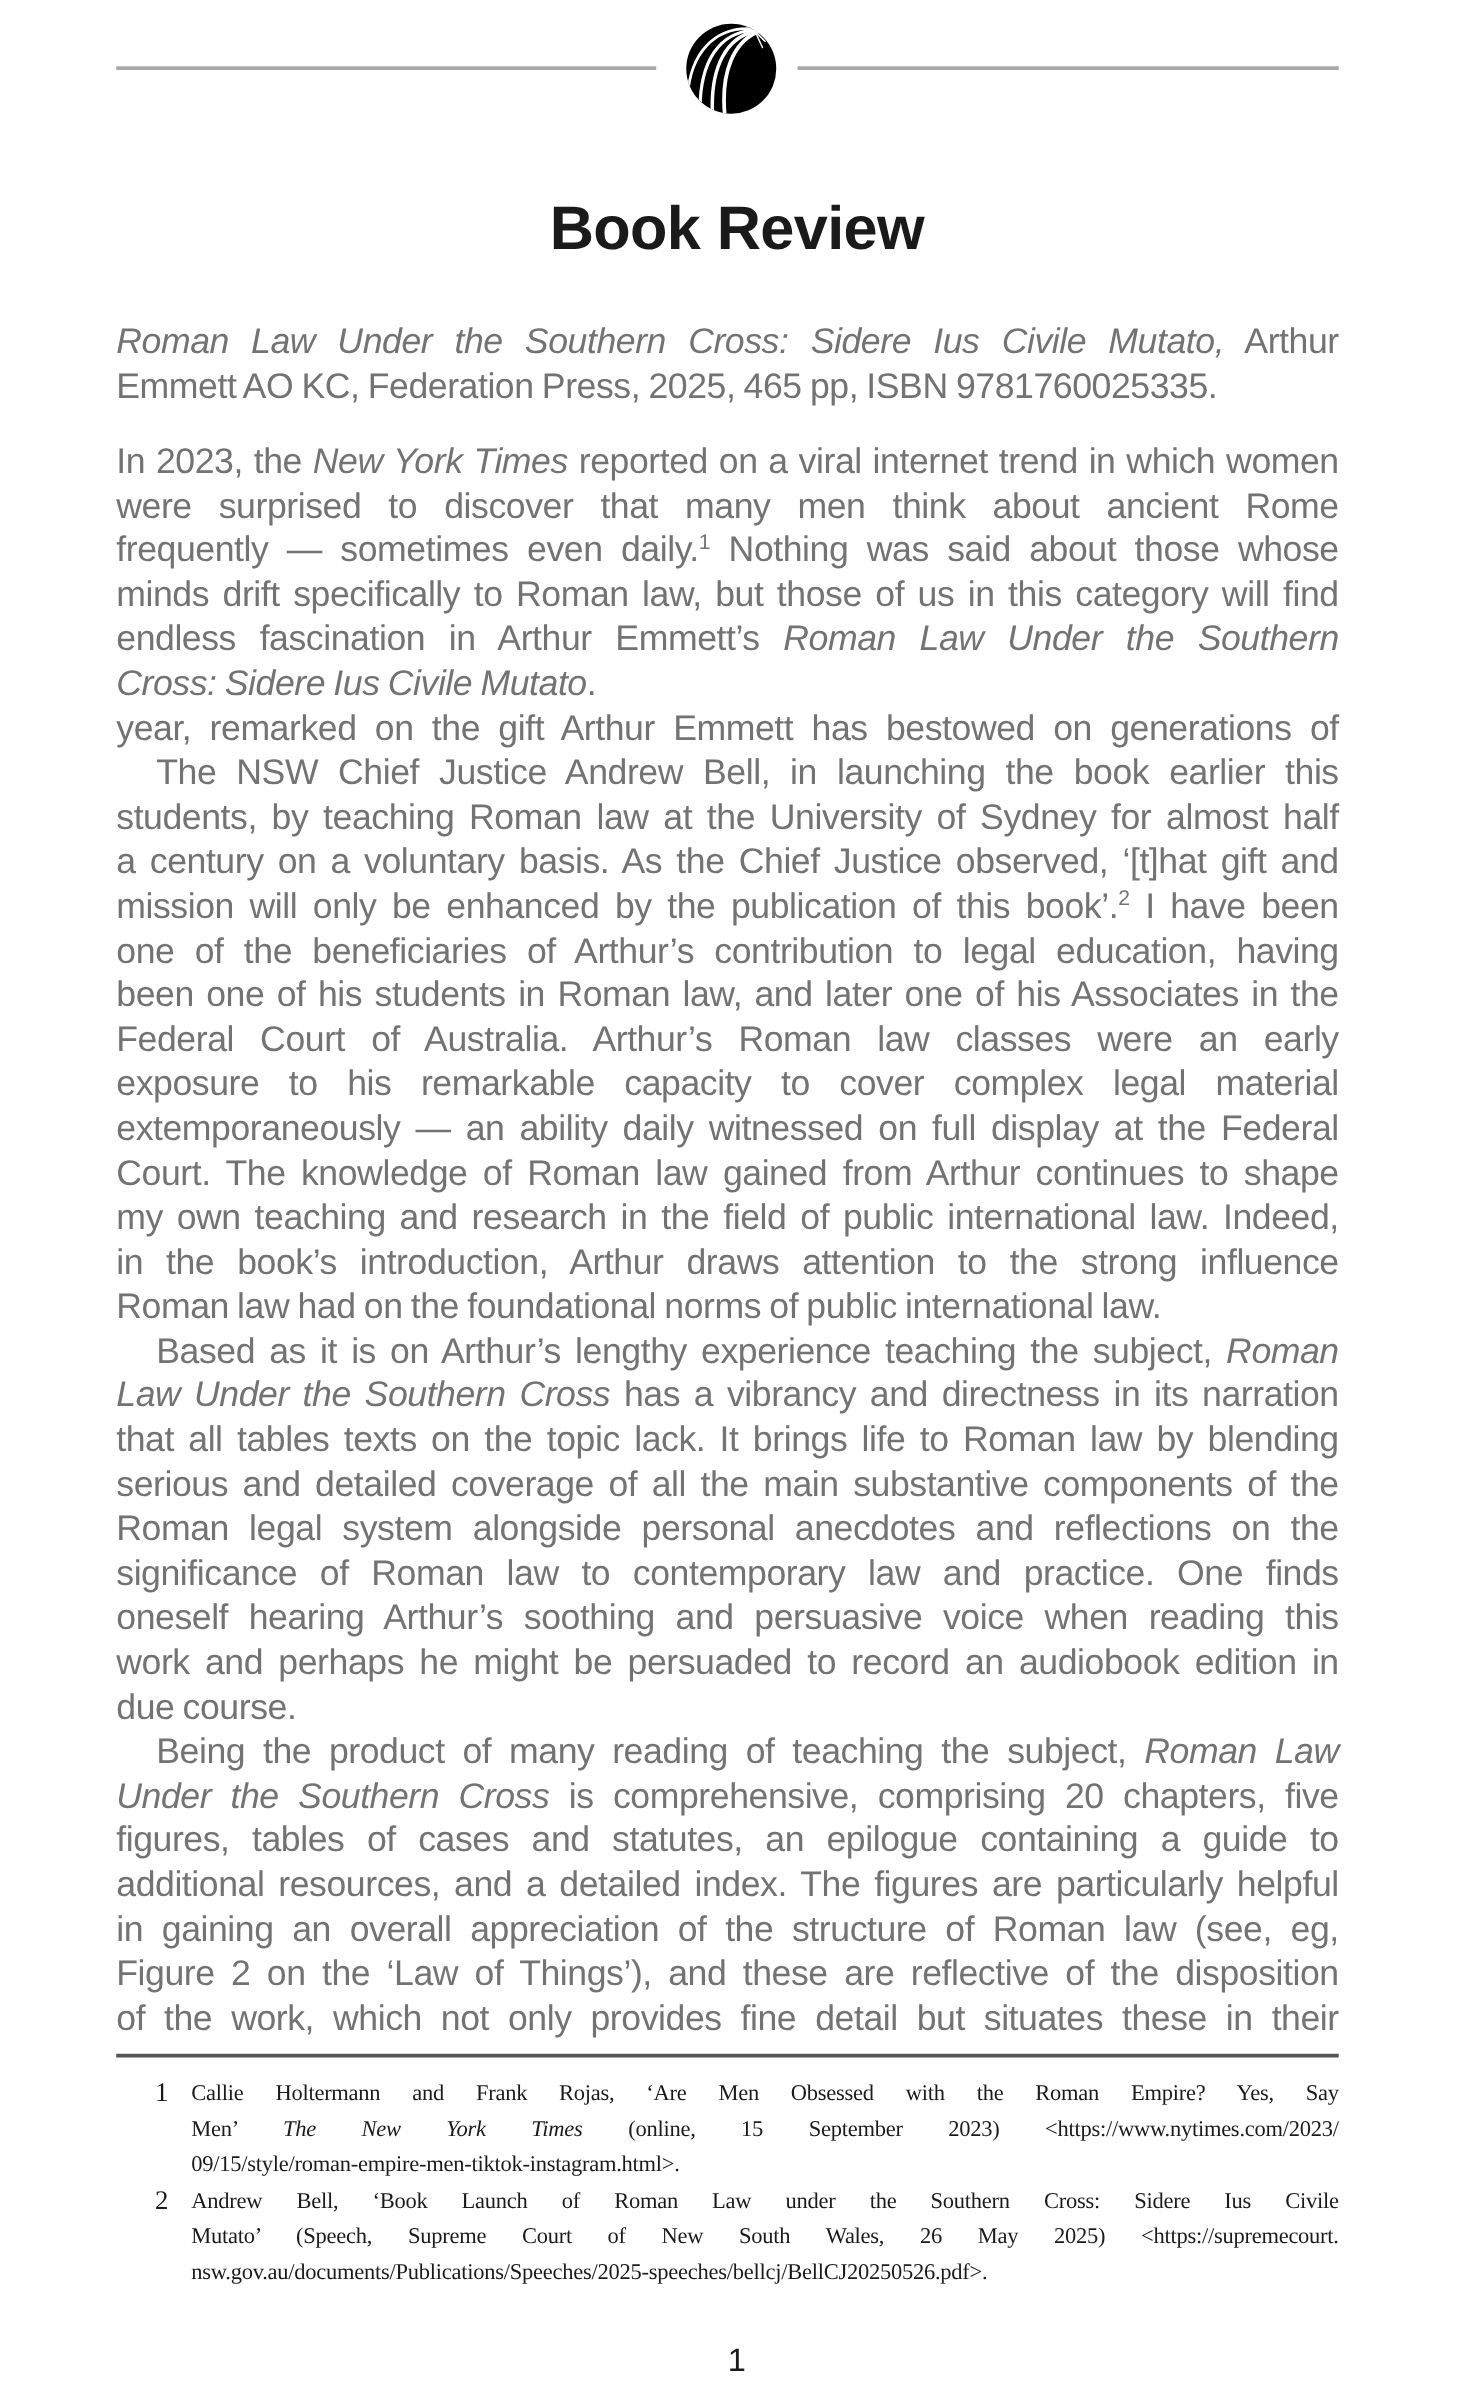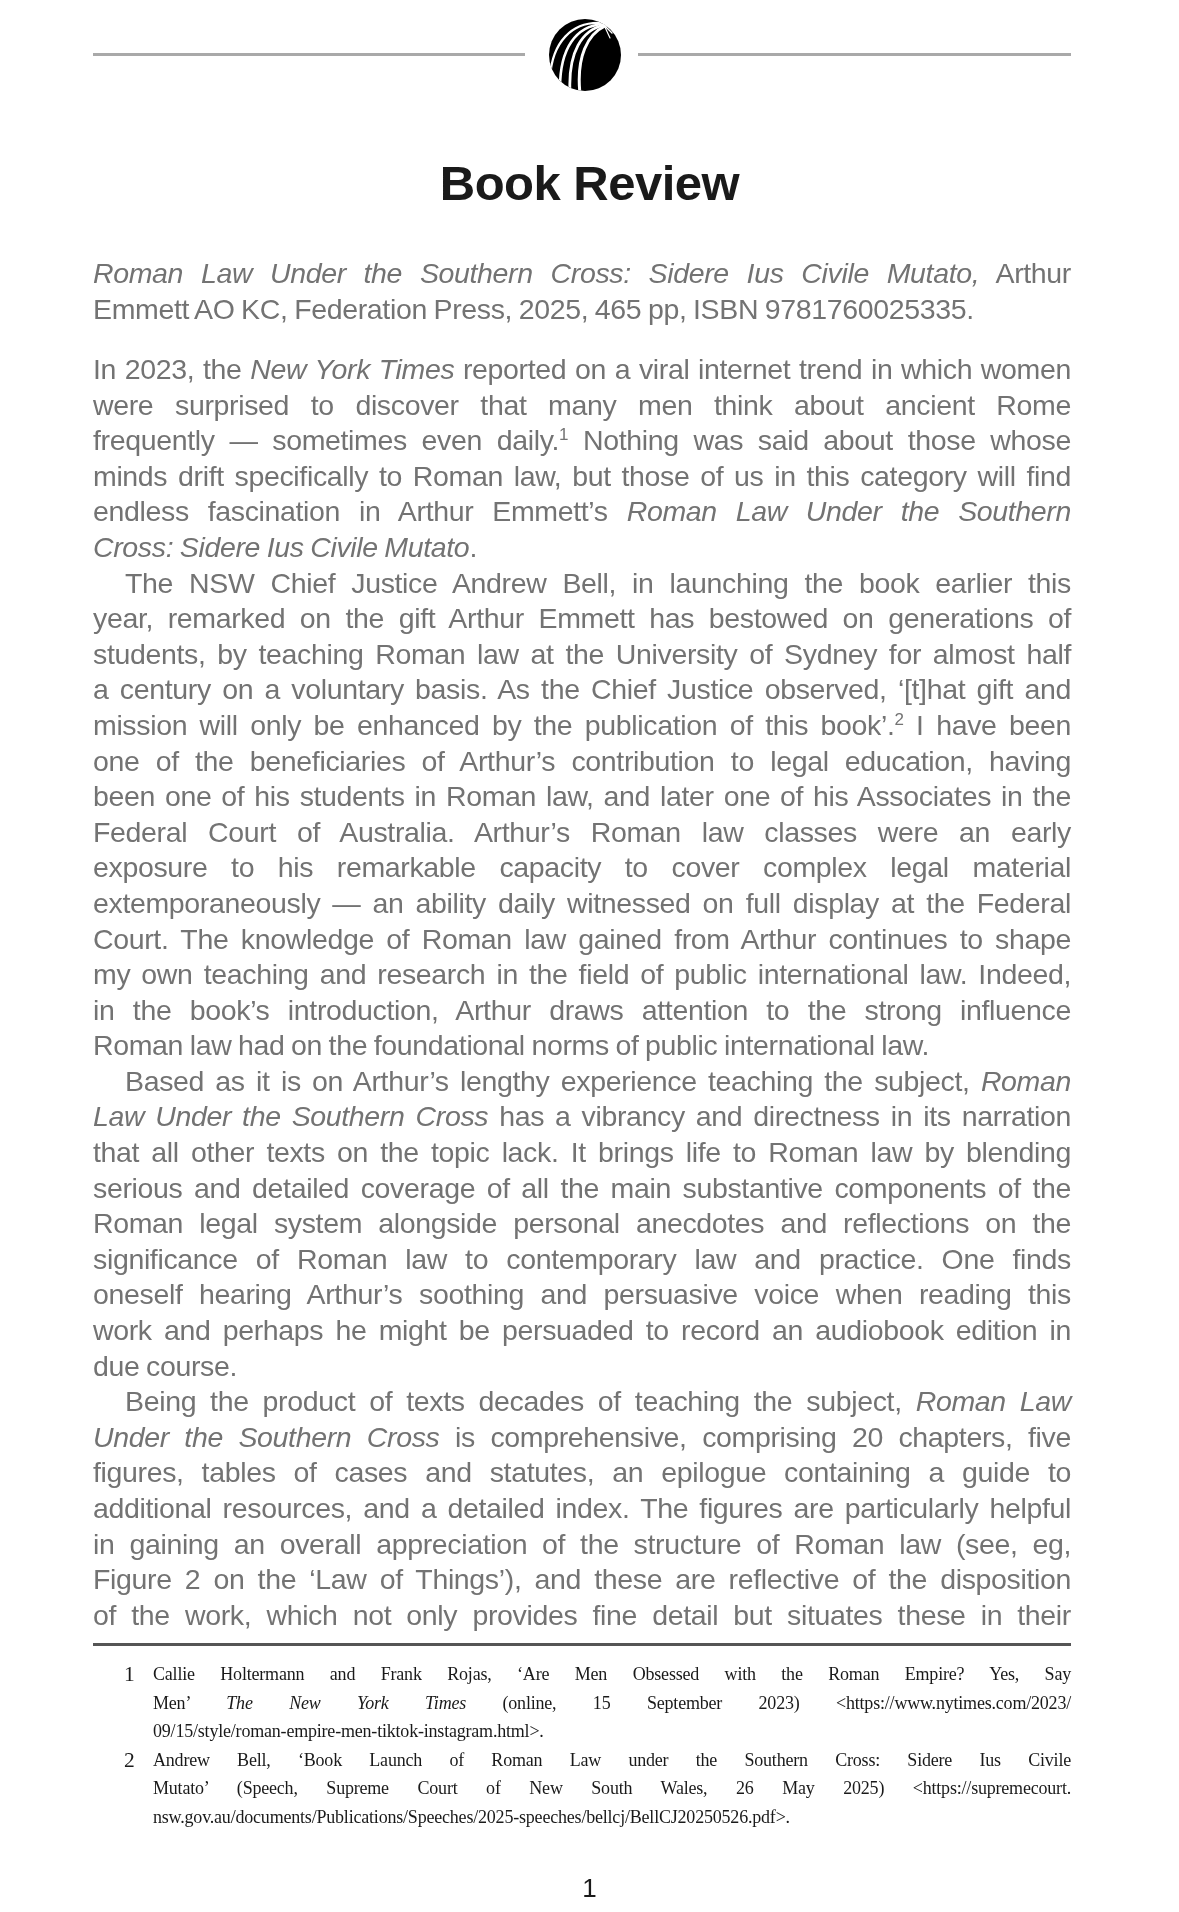--- a/index.html
+++ b/index.html
@@ -80,48 +80,48 @@
 <div class="text-block" id="body">
     <div>
       <span class="line"><span>In 2023, the </span><span class="it">New York Times</span><span> reported on a viral internet trend in which women</span></span>
       <span class="line"><span>were surprised to discover that many men think about ancient Rome</span></span>
       <span class="line"><span>frequently — sometimes even daily.</span><span class="sup">1</span><span> Nothing was said about those whose</span></span>
       <span class="line"><span>minds drift specifically to Roman law, but those of us in this category will find</span></span>
       <span class="line"><span>endless fascination in Arthur Emmett’s </span><span class="it">Roman Law Under the Southern</span></span>
       <span class="line last"><span class="it">Cross: Sidere Ius Civile Mutato</span><span>.</span></span>
     </div>
     <div>
+      <span class="line"><span>year, remarked on the gift Arthur Emmett has bestowed on generations of</span></span>
       <span class="line indent"><span>The NSW Chief Justice Andrew Bell, in launching the book earlier this</span></span>
-      <span class="line"><span>year, remarked on the gift Arthur Emmett has bestowed on generations of</span></span>
       <span class="line"><span>students, by teaching Roman law at the University of Sydney for almost half</span></span>
       <span class="line"><span>a century on a voluntary basis. As the Chief Justice observed, ‘[t]hat gift and</span></span>
       <span class="line"><span>mission will only be enhanced by the publication of this book’.</span><span class="sup">2</span><span> I have been</span></span>
       <span class="line"><span>one of the beneficiaries of Arthur’s contribution to legal education, having</span></span>
       <span class="line"><span>been one of his students in Roman law, and later one of his Associates in the</span></span>
       <span class="line"><span>Federal Court of Australia. Arthur’s Roman law classes were an early</span></span>
       <span class="line"><span>exposure to his remarkable capacity to cover complex legal material</span></span>
       <span class="line"><span>extemporaneously — an ability daily witnessed on full display at the Federal</span></span>
       <span class="line"><span>Court. The knowledge of Roman law gained from Arthur continues to shape</span></span>
       <span class="line"><span>my own teaching and research in the field of public international law. Indeed,</span></span>
       <span class="line"><span>in the book’s introduction, Arthur draws attention to the strong influence</span></span>
       <span class="line last"><span>Roman law had on the foundational norms of public international law.</span></span>
     </div>
     <div>
       <span class="line indent"><span>Based as it is on Arthur’s lengthy experience teaching the subject, </span><span class="it">Roman</span></span>
       <span class="line"><span class="it">Law Under the Southern Cross</span><span> has a vibrancy and directness in its narration</span></span>
-      <span class="line"><span>that all other texts on the topic lack. It brings life to Roman law by blending</span></span>
+      <span class="line"><span>that all tables texts on the topic lack. It brings life to Roman law by blending</span></span>
       <span class="line"><span>serious and detailed coverage of all the main substantive components of the</span></span>
       <span class="line"><span>Roman legal system alongside personal anecdotes and reflections on the</span></span>
       <span class="line"><span>significance of Roman law to contemporary law and practice. One finds</span></span>
       <span class="line"><span>oneself hearing Arthur’s soothing and persuasive voice when reading this</span></span>
       <span class="line"><span>work and perhaps he might be persuaded to record an audiobook edition in</span></span>
       <span class="line last"><span>due course.</span></span>
     </div>
     <div>
-      <span class="line indent"><span>Being the product of texts decades of teaching the subject, </span><span class="it">Roman Law</span></span>
+      <span class="line indent"><span>Being the product of many reading of teaching the subject, </span><span class="it">Roman Law</span></span>
       <span class="line"><span class="it">Under the Southern Cross</span><span> is comprehensive, comprising 20 chapters, five</span></span>
       <span class="line"><span>figures, tables of cases and statutes, an epilogue containing a guide to</span></span>
       <span class="line"><span>additional resources, and a detailed index. The figures are particularly helpful</span></span>
       <span class="line"><span>in gaining an overall appreciation of the structure of Roman law (see, eg,</span></span>
       <span class="line"><span>Figure 2 on the ‘Law of Things’), and these are reflective of the disposition</span></span>
       <span class="line"><span>of the work, which not only provides fine detail but situates these in their</span></span>
     </div>
   </div>
 
 <div class="fn-rule"></div>

